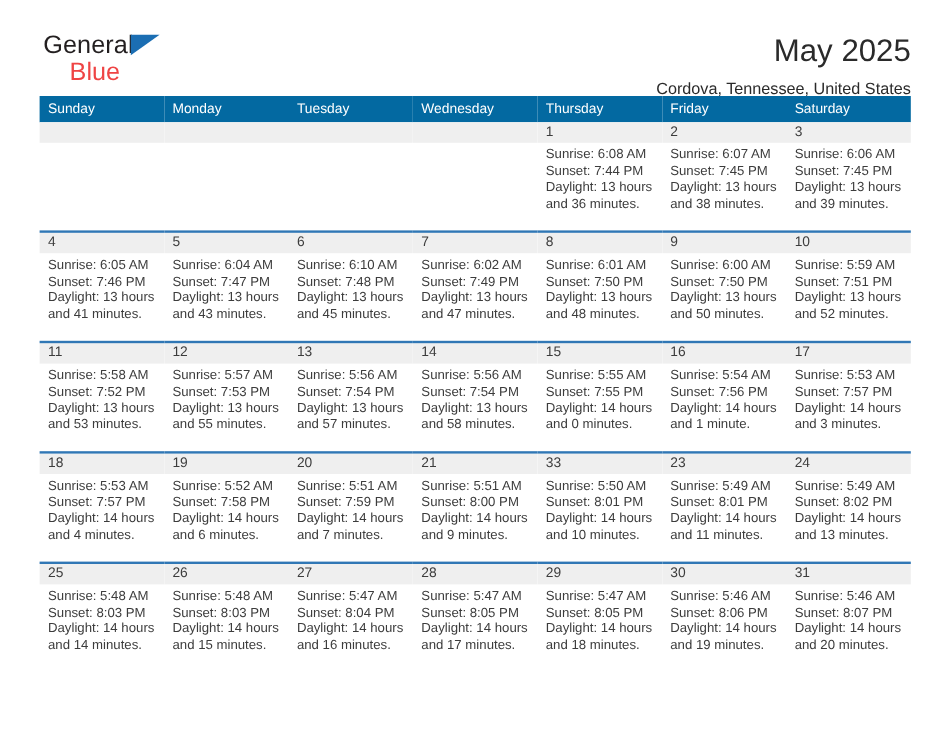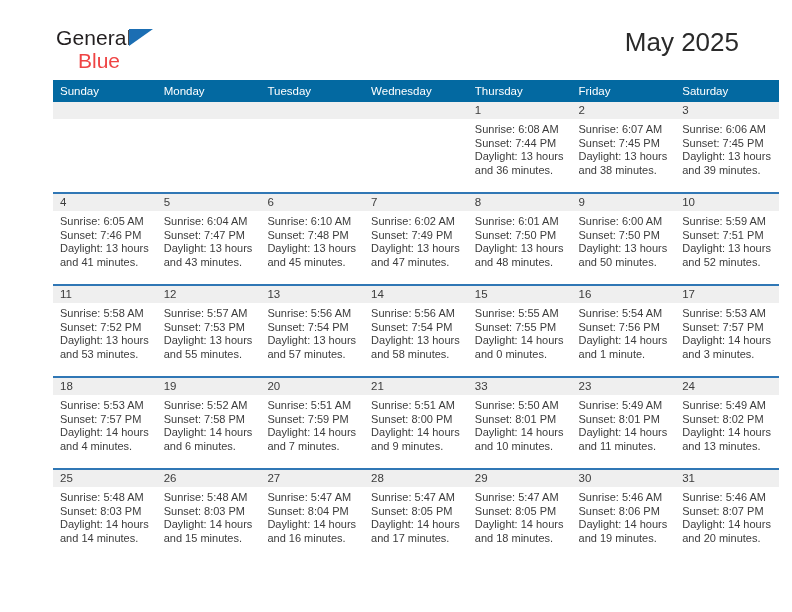--- a/index.html
+++ b/index.html
@@ -12,21 +12,21 @@
     height: 612px;
     font-family: "Liberation Sans", sans-serif;
     color: #000000;
     overflow: hidden;
   }
   .page {
     position: relative;
     width: 792px;
     height: 612px;
     box-sizing: border-box;
-    padding: 0 53px;
+    padding: 0 33px;
   }
 
   
   .top {
     display: flex;
     justify-content: space-between;
     align-items: flex-start;
     padding-top: 26px;
     height: 74px;
     box-sizing: border-box;
@@ -138,20 +138,21 @@
 <div class="page">
 
   <div class="top">
     <div class="logo">
       <span class="logo-general">General</span>
       <span class="logo-tri"></span>
       <span class="logo-blue">Blue</span>
     </div>
     <div class="titles">
       <h1 class="month-title">May 2025</h1>
+      <div class="location">Cordova, Tennessee, United States</div>
     </div>
   </div>
 
   <table class="cal">
     <thead>
       <tr>
         <th>Sunday</th>
         <th>Monday</th>
         <th>Tuesday</th>
         <th>Wednesday</th>

